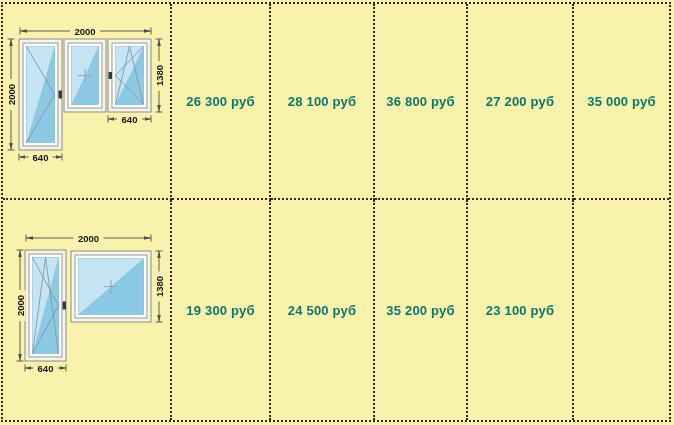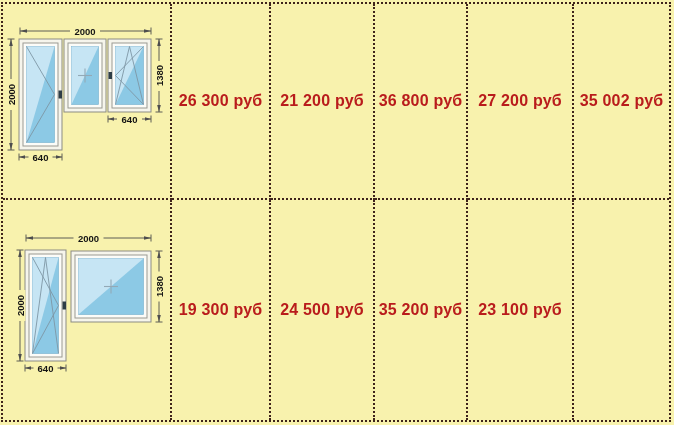--- a/index.html
+++ b/index.html
@@ -21,23 +21,23 @@
     box-sizing:border-box;
     overflow:hidden;
     position:relative;
   }
   .cell.br{border-right:2px dotted #3F241B;text-align:right;}
   .cell.bb{border-bottom:2px dotted #3F241B;}
   .price-cell{
     display:flex;align-items:center;justify-content:center;
   }
   .price{
-    color:#b91c1c;
+    color:#0f766e;
     font-weight:bold;
-    font-size:16px;
+    font-size:13px;
     letter-spacing:.2px;
     white-space:nowrap;
   }
   svg{display:block;}
   
   .frame{fill:#F6F5EC;stroke:#8B8B84;stroke-width:1;}
   .sash{fill:#FCFCF8;stroke:#9A9A92;stroke-width:1;}
   .glass{fill:#8CC9E5;stroke:#74AECB;stroke-width:.6;}
   .sheen{fill:#D9EDF8;opacity:.75;}
   .open{fill:none;stroke:#7E96A5;stroke-width:.9;}
@@ -133,30 +133,30 @@
         <rect class="dim-bg" x="25.5" y="147.5" width="24" height="11"></rect>
         <text class="dim-text" x="37.5" y="156.5" text-anchor="middle">640</text>
       </g>
     </svg>
   </div>
 
   <div class="cell br bb price-cell">
     <span class="price">26 300 руб</span>
   </div>
   <div class="cell br bb price-cell">
-    <span class="price">21 200 руб</span>
+    <span class="price">28 100 руб</span>
   </div>
   <div class="cell br bb price-cell">
     <span class="price">36 800 руб</span>
   </div>
   <div class="cell br bb price-cell">
     <span class="price">27 200 руб</span>
   </div>
   <div class="cell bb price-cell">
-    <span class="price">35 002 руб</span>
+    <span class="price">35 000 руб</span>
   </div>
 
   <div class="cell br">
     <svg width="167" height="221" viewBox="0 0 167 221">
 
       <g>
         <rect class="frame" x="22" y="50" width="41" height="111"></rect>
         <rect class="sash" x="26" y="54" width="33" height="103"></rect>
         <rect class="glass" x="29.5" y="57.5" width="26" height="96"></rect>
         <polygon class="sheen" points="29.5,57.5 55.5,57.5 29.5,153.5"></polygon>

